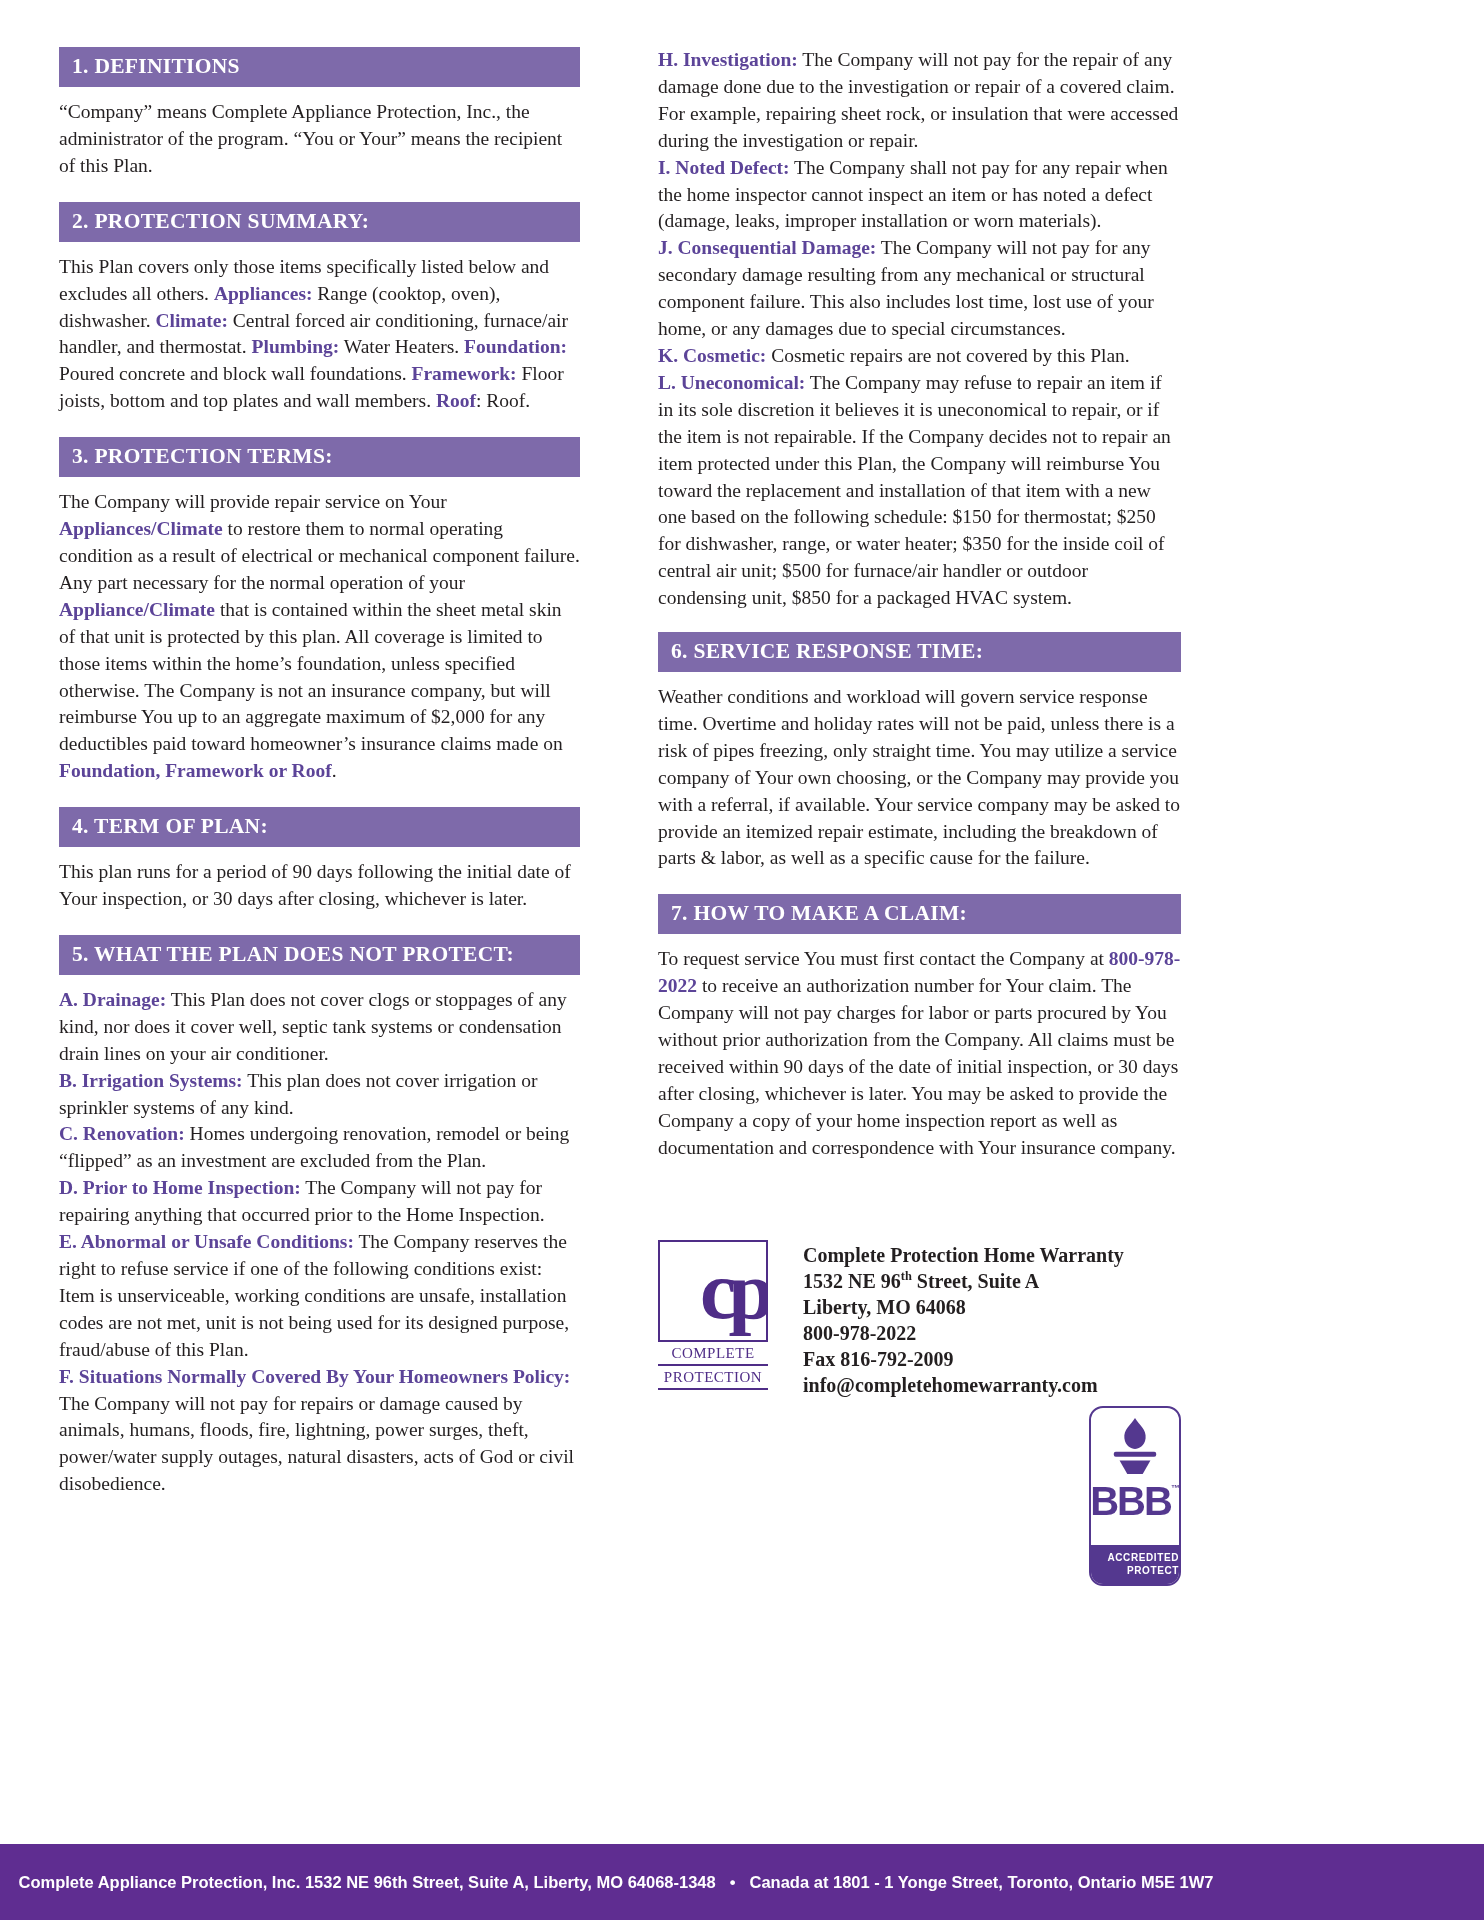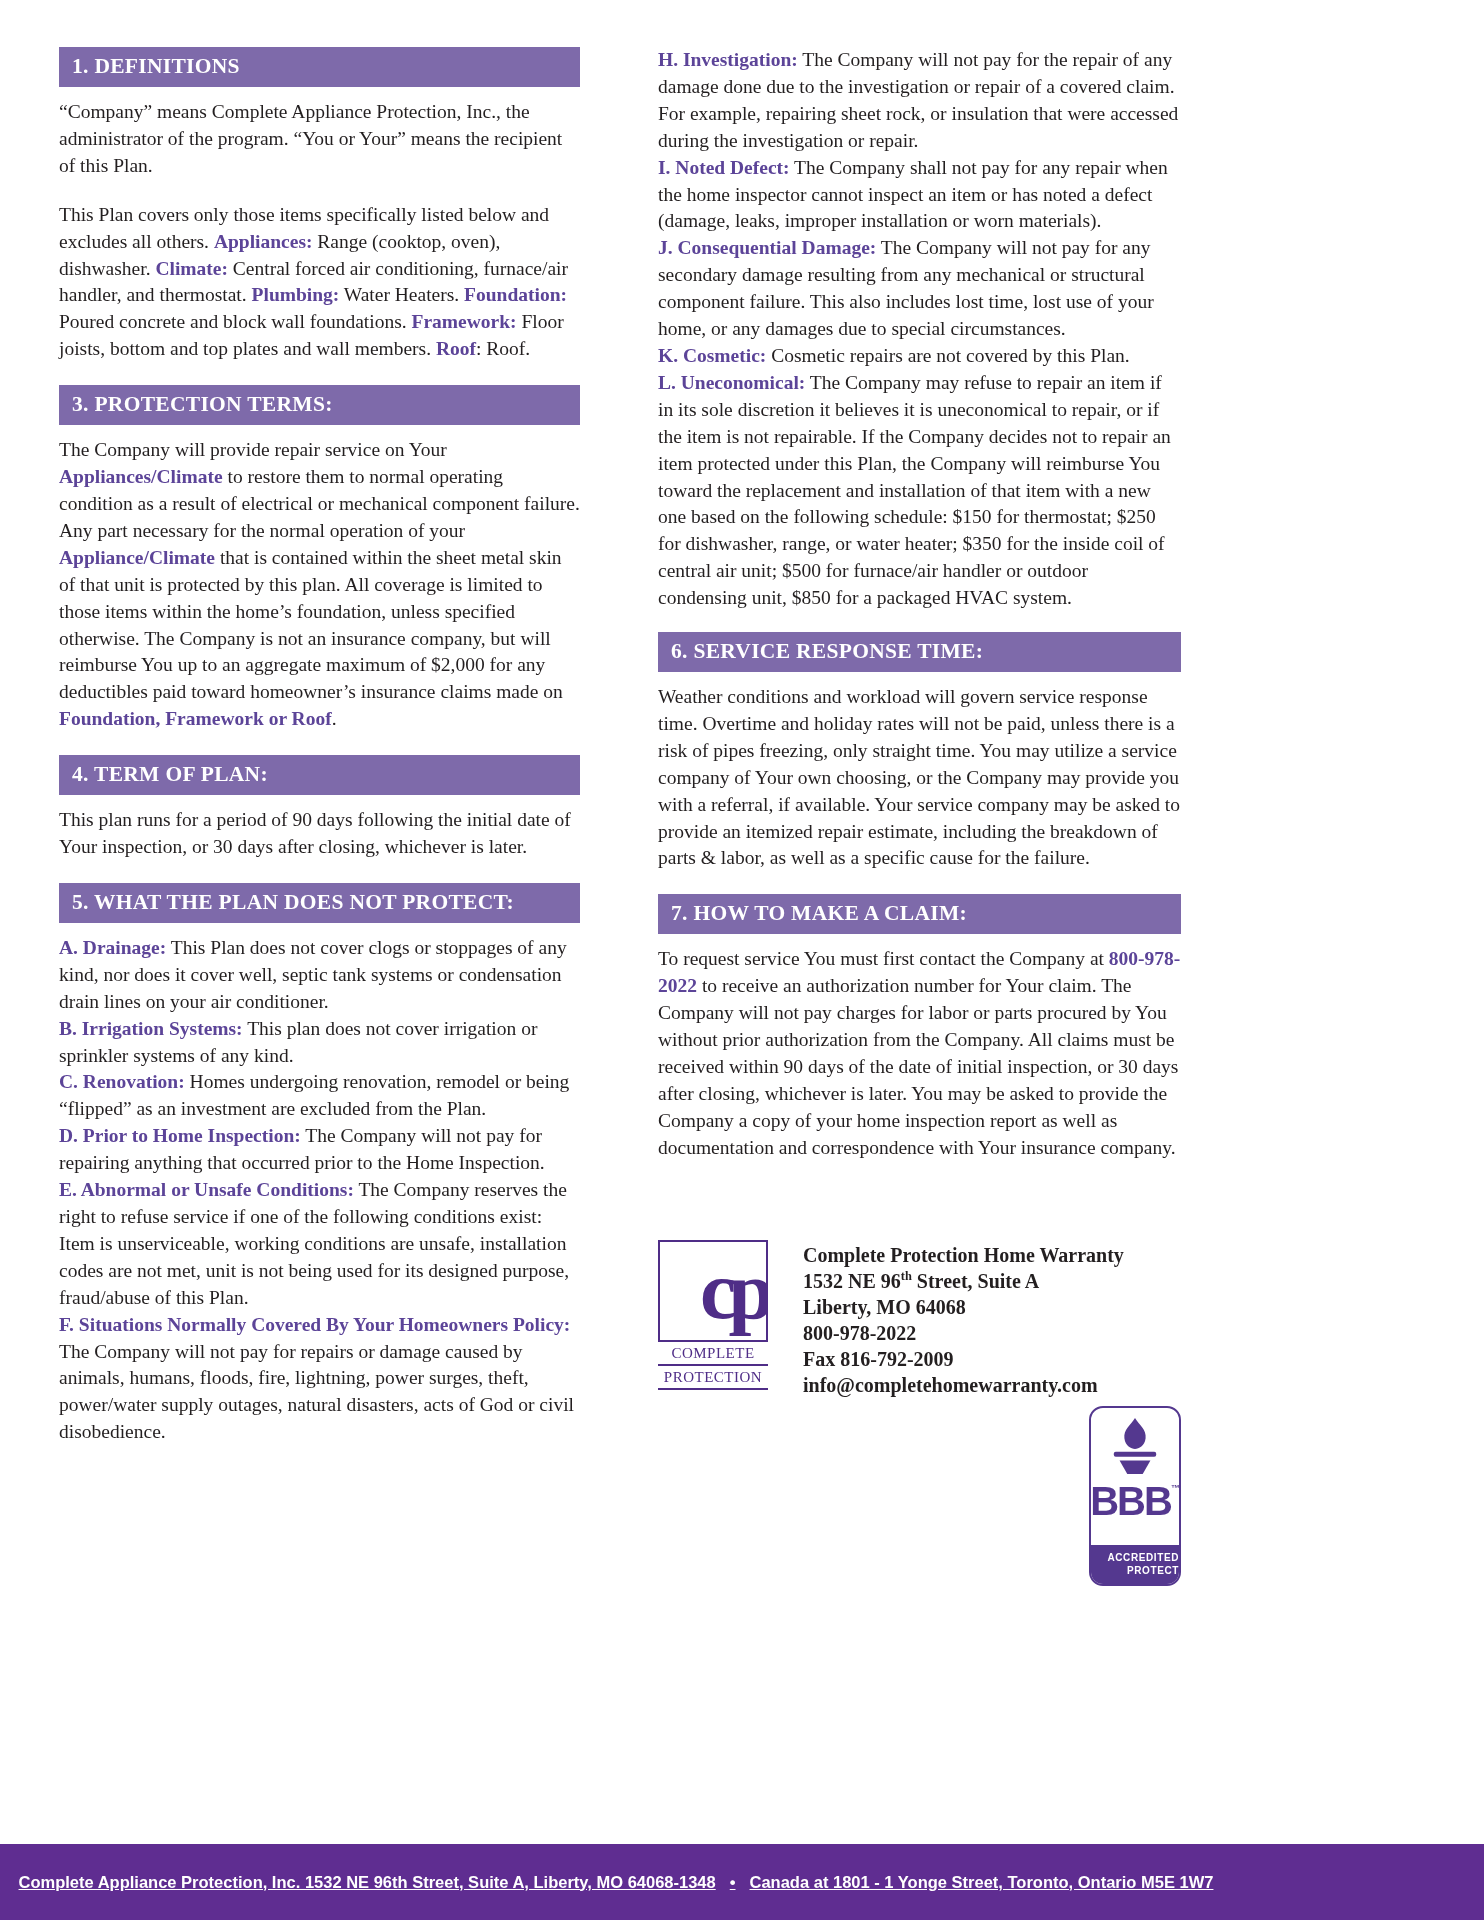--- a/index.html
+++ b/index.html
@@ -70,39 +70,42 @@
   }
 
   
   .footer{
     position:absolute; left:0; right:0; bottom:0; height:76px;
     background:var(--footer-bar);
   }
   .footer-inner{
     width:1232px; height:100%; display:flex; align-items:center; justify-content:center;
     gap:14px; font-family:"Liberation Sans", sans-serif; font-weight:bold;
-    font-size:16.5px; color:#ffffff; white-space:nowrap;text-decoration:underline;
+    font-size:16.5px; color:#ffffff; white-space:nowrap;
   }
 </style>
 </head>
 <body>
 
 <div class="page">
   <div class="columns">
 
     <div class="col-left">
 
       <section class="section">
         <div class="section-header">
           <span>1. DEFINITIONS</span>
         </div>
         <p class="para"><span>“Company” means Complete Appliance Protection, Inc., the administrator of the program. “You or Your” means the recipient of this Plan.</span></p>
       </section>
 
       <section class="section">
+        <div class="section-header">
+          <span>2. PROTECTION SUMMARY:</span>
+        </div>
         <p class="para"><span>This Plan covers only those items specifically listed below and excludes all others. </span><span class="seg-kw">Appliances:</span><span> Range (cooktop, oven), dishwasher. </span><span class="seg-kw">Climate:</span><span> Central forced air conditioning, furnace/air handler, and thermostat. </span><span class="seg-kw">Plumbing:</span><span> Water Heaters. </span><span class="seg-kw">Foundation:</span><span> Poured concrete and block wall foundations. </span><span class="seg-kw">Framework:</span><span> Floor joists, bottom and top plates and wall members. </span><span class="seg-kw">Roof</span><span>: Roof.</span></p>
       </section>
 
       <section class="section">
         <div class="section-header">
           <span>3. PROTECTION TERMS:</span>
         </div>
         <p class="para"><span>The Company will provide repair service on Your </span><span class="seg-kw">Appliances/Climate</span><span> to restore them to normal operating condition as a result of electrical or mechanical component failure. Any part necessary for the normal operation of your </span><span class="seg-kw">Appliance/Climate</span><span> that is contained within the sheet metal skin of that unit is protected by this plan.  All coverage is limited to those items within the home’s foundation, unless specified otherwise. The Company is not an insurance company, but will reimburse You up to an aggregate maximum of $2,000 for any deductibles paid toward homeowner’s insurance claims made on </span><span class="seg-kw">Foundation, Framework or Roof</span><span>.</span></p>
       </section>
 

